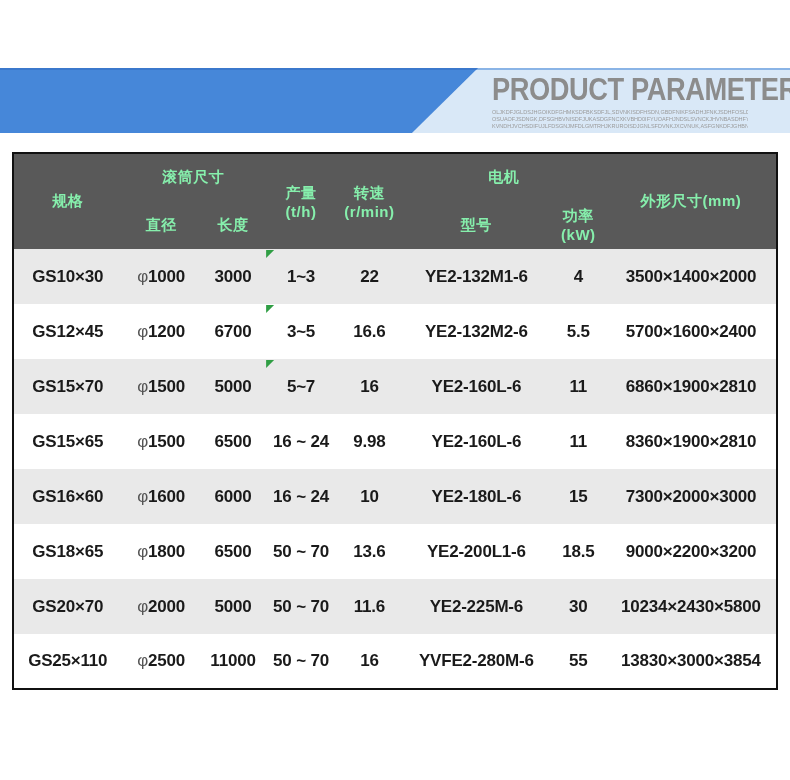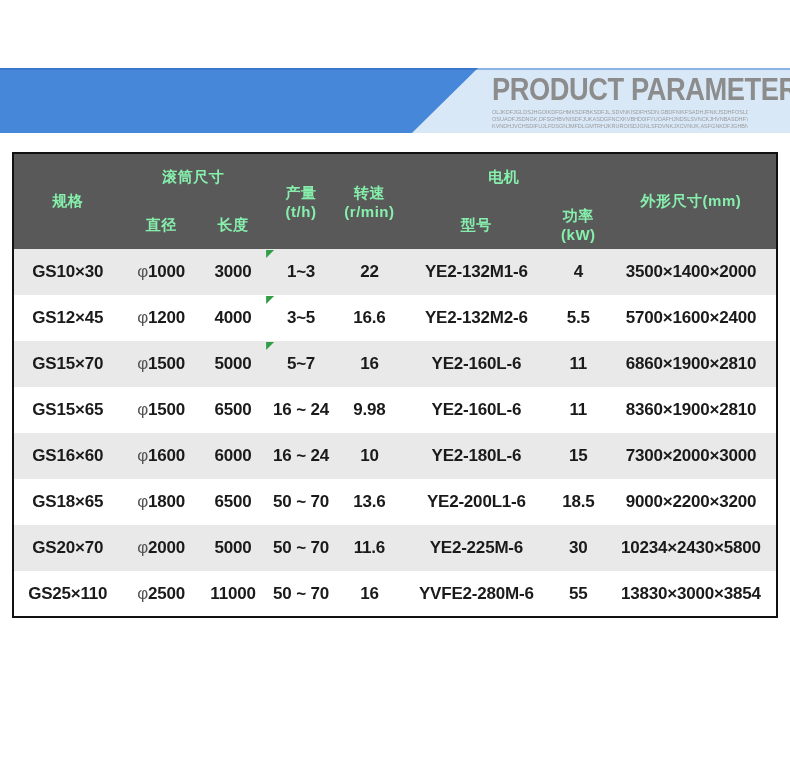--- a/index.html
+++ b/index.html
@@ -32,21 +32,21 @@
   table.spec {
     width:100%; border-collapse:collapse; border:2px solid #111111;
     table-layout:fixed;
   }
   table.spec th {
     background:#595959; color:#86efac; font-size:15px; font-weight:bold;
     text-align:center; vertical-align:middle; white-space:pre-line;
     padding:0; letter-spacing:0.5px;
   }
   thead tr { height:48px; }
-  tbody tr { height:46px;border-radius:11px; }
+  tbody tr { height:55px;border-radius:11px; }
   tbody tr:nth-child(odd)  { background:#e9e9e9; }
   tbody tr:nth-child(even) { background:#ffffff; }
   table.spec td {
     position:relative; text-align:center; vertical-align:middle;
     font-size:17px; font-weight:bold; color:#1a1a1a; letter-spacing:-0.2px;
     padding:0; white-space:nowrap;
   }
   td.dia::first-letter { color:#555555; font-weight:400; }
   td.flag::before {
     content:""; position:absolute; left:1px; top:1px; width:8px; height:8px;
@@ -113,21 +113,21 @@
           <td>3000</td>
           <td class="flag">1~3</td>
           <td>22</td>
           <td>YE2-132M1-6</td>
           <td>4</td>
           <td>3500×1400×2000</td>
         </tr>
         <tr>
           <td>GS12×45</td>
           <td class="dia">φ1200</td>
-          <td>4000</td>
+          <td>6700</td>
           <td class="flag">3~5</td>
           <td>16.6</td>
           <td>YE2-132M2-6</td>
           <td>5.5</td>
           <td>5700×1600×2400</td>
         </tr>
         <tr>
           <td>GS15×70</td>
           <td class="dia">φ1500</td>
           <td>5000</td>

